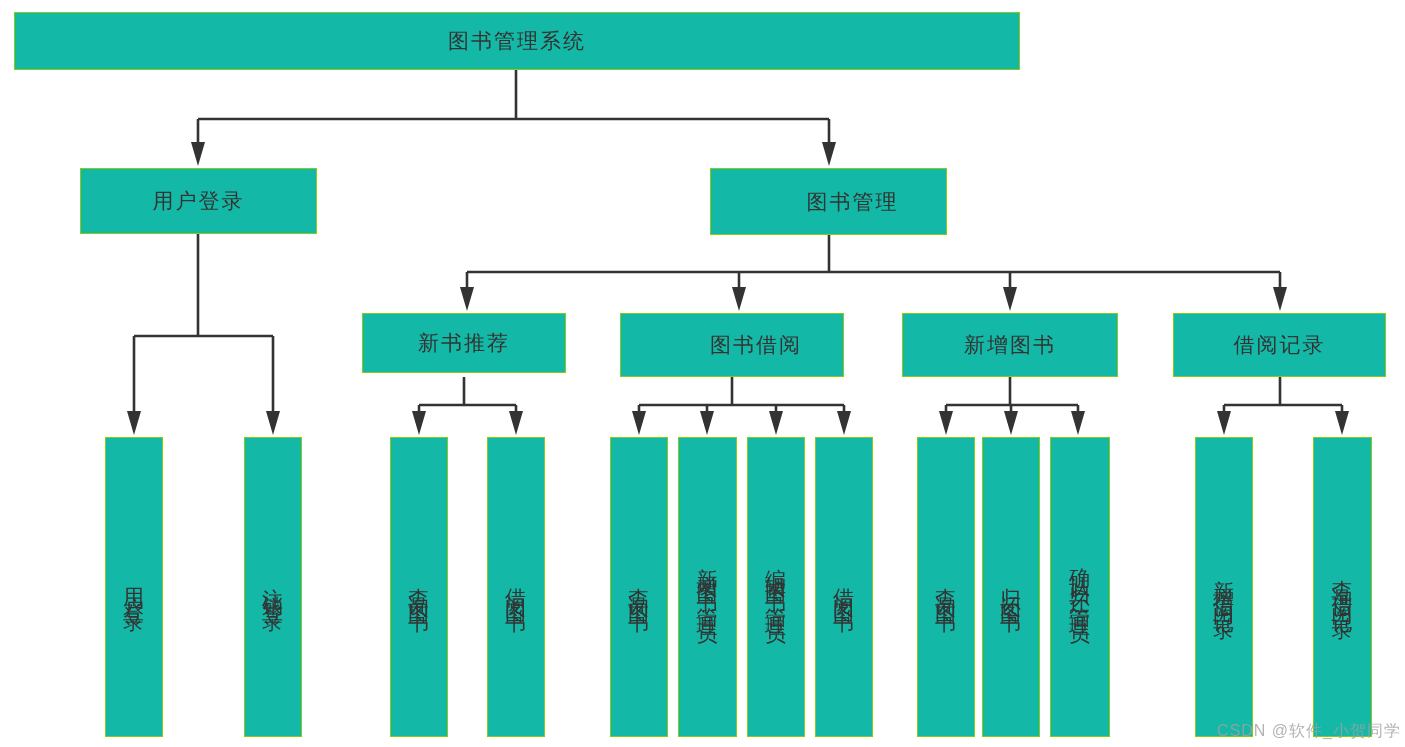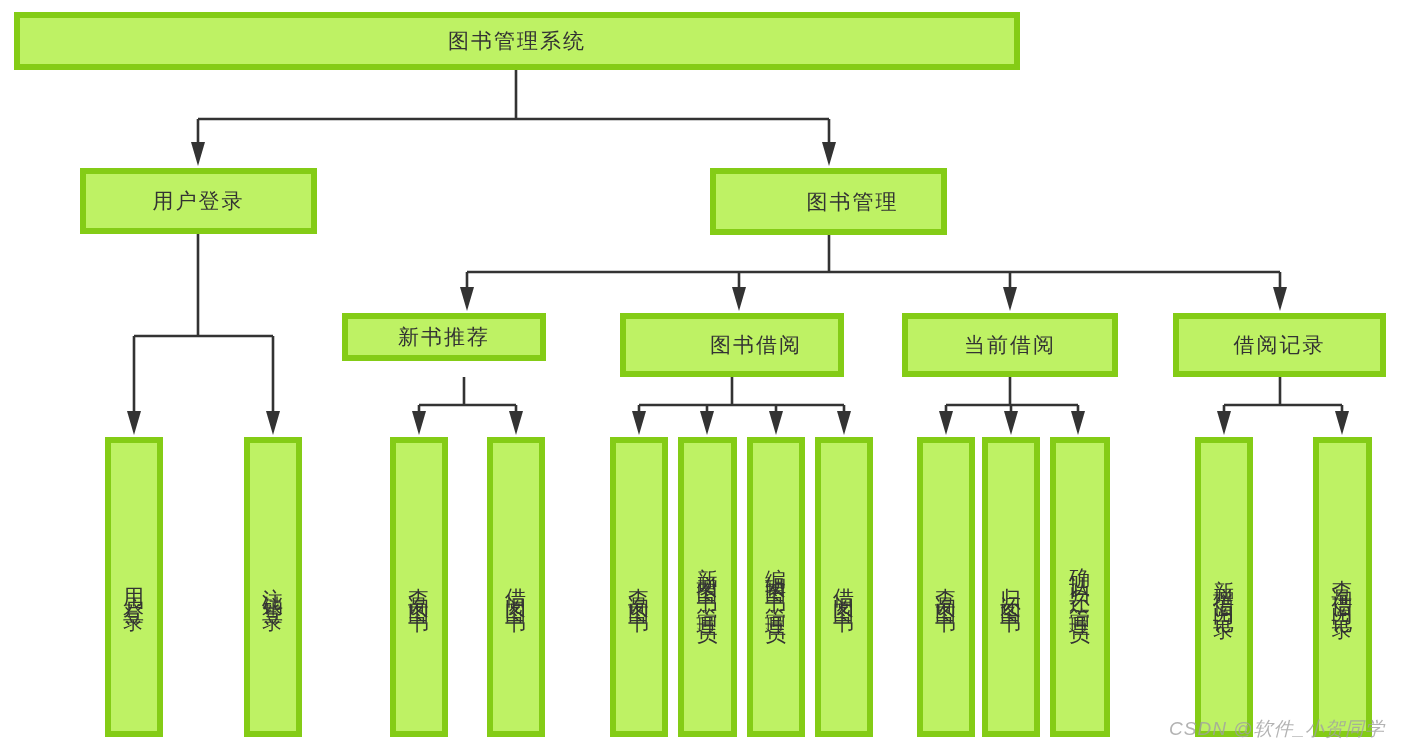--- a/index.html
+++ b/index.html
@@ -9,44 +9,43 @@
     background:#ffffff;
     font-family:"Liberation Sans","DejaVu Sans",sans-serif;
     overflow:hidden;
   }
   .wires{position:absolute;left:0;top:0;width:1405px;height:747px;}
   .wires path{fill:none;stroke:#333333;stroke-width:2.6px;}
   .wires polygon{fill:#333333;stroke:none;}
   .box{
     position:absolute;
     box-sizing:border-box;
-    border:6px solid #84cc16;
-    background:#bef264;
+    border:1px solid #84cc16;
+    background:#14b8a6;
     display:flex;align-items:center;justify-content:center;
     color:#333333;
     font-size:21px;
     z-index:2;
   }
   .h{letter-spacing:2px;}
   .v{
     writing-mode:vertical-lr;
     text-orientation:mixed;
     letter-spacing:8px;
     line-height:1;
     font-size:21px;
   }
   .watermark{
     position:absolute;
-    right:20px;bottom:5px;
-    font-size:19px;
+    right:4px;bottom:5px;
+    font-size:16px;
     letter-spacing:1px;
     color:rgba(160,160,160,0.8);
     z-index:5;
     pointer-events:none;
-    font-style:italic;
   }
 </style>
 </head>
 <body>
 
 <div class="canvas">
 
   <svg class="wires" viewBox="0 0 1405 747" xmlns="http://www.w3.org/2000/svg">
 
     <path d="M516 70 V119 M198 119 H829 M198 119 V145 M829 119 V145"></path>
@@ -81,23 +80,23 @@
     <path d="M1280 377 V405 M1224 405 H1342 M1224 405 V414 M1342 405 V414"></path>
     <polygon points="1217,411 1231,411 1224,435"></polygon>
     <polygon points="1335,411 1349,411 1342,435"></polygon>
   </svg>
 
   <div class="box h" style="left:14px;top:12px;width:1006px;height:58px;">图书管理系统</div>
 
   <div class="box h" style="left:80px;top:168px;width:237px;height:66px;">用户登录</div>
   <div class="box h" style="left:710px;top:168px;width:237px;height:67px;padding-left:48px;">图书管理</div>
 
-  <div class="box h" style="left:342px;top:313px;width:204px;height:48px;">新书推荐</div>
+  <div class="box h" style="left:362px;top:313px;width:204px;height:60px;">新书推荐</div>
   <div class="box h" style="left:620px;top:313px;width:224px;height:64px;padding-left:48px;">图书借阅</div>
-  <div class="box h" style="left:902px;top:313px;width:216px;height:64px;">当前借阅</div>
+  <div class="box h" style="left:902px;top:313px;width:216px;height:64px;">新增图书</div>
   <div class="box h" style="left:1173px;top:313px;width:213px;height:64px;">借阅记录</div>
 
   <div class="box v" style="left:105px;top:437px;width:58px;height:300px;">用户登录</div>
   <div class="box v" style="left:244px;top:437px;width:58px;height:300px;">注销登录</div>
 
   <div class="box v" style="left:390px;top:437px;width:58px;height:300px;">查询图书</div>
   <div class="box v" style="left:487px;top:437px;width:58px;height:300px;">借阅图书</div>
 
   <div class="box v" style="left:610px;top:437px;width:58px;height:300px;">查询图书</div>
   <div class="box v" style="left:678px;top:437px;width:59px;height:300px;">新增图书（管理员）</div>

